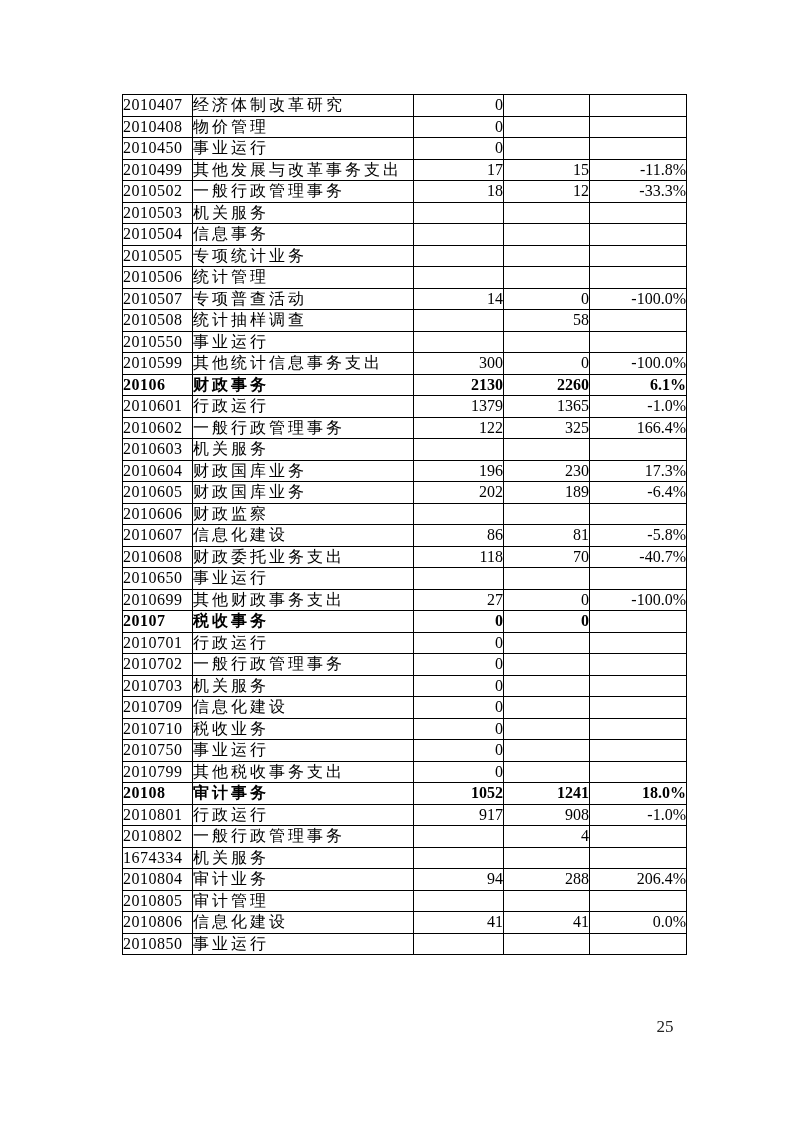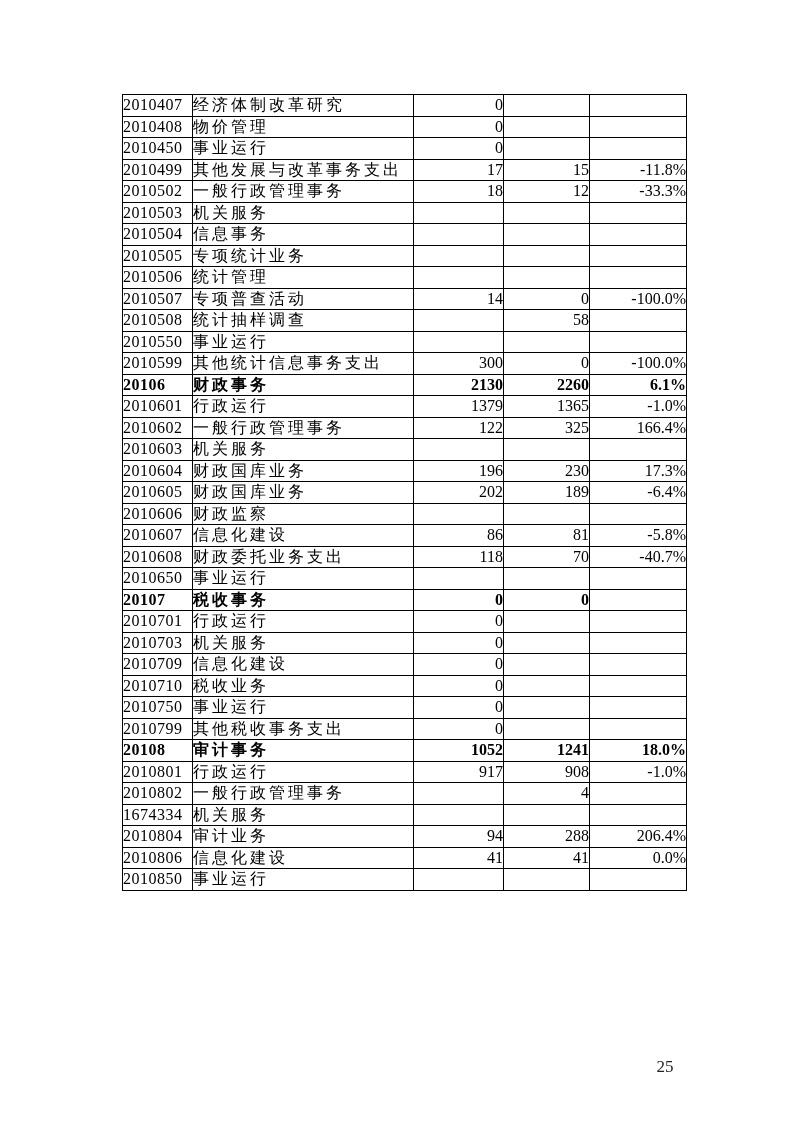--- a/index.html
+++ b/index.html
@@ -52,21 +52,20 @@
     font-weight: bold;
   }
   .pagenum {
     position: absolute;
     left: 649px;
     top: 1017px;
     width: 32px;
     text-align: center;
     font-size: 17px;
     color: #222222;
-    margin-top: 40px;
   }
 </style>
 </head>
 <body>
 
 <div class="page">
 
   <table class="budget">
     <colgroup>
       <col style="width:70px">
@@ -230,30 +229,44 @@
     <td class="c-num">70</td>
     <td class="c-num">-40.7%</td>
   </tr>
         <tr>
     <td class="c-code">2010650</td>
     <td class="c-name">事业运行</td>
     <td class="c-num"></td>
     <td class="c-num"></td>
     <td class="c-num"></td>
   </tr>
+        <tr>
+    <td class="c-code">2010699</td>
+    <td class="c-name">其他财政事务支出</td>
+    <td class="c-num">27</td>
+    <td class="c-num">0</td>
+    <td class="c-num">-100.0%</td>
+  </tr>
         <tr class="bold">
     <td class="c-code">20107</td>
     <td class="c-name">税收事务</td>
     <td class="c-num">0</td>
     <td class="c-num">0</td>
     <td class="c-num"></td>
   </tr>
         <tr>
     <td class="c-code">2010701</td>
     <td class="c-name">行政运行</td>
+    <td class="c-num">0</td>
+    <td class="c-num"></td>
+    <td class="c-num"></td>
+  </tr>
+        <tr>
+    <td class="c-code">2010702</td>
+    <td class="c-name">一般行政管理事务</td>
     <td class="c-num">0</td>
     <td class="c-num"></td>
     <td class="c-num"></td>
   </tr>
         <tr>
     <td class="c-code">2010703</td>
     <td class="c-name">机关服务</td>
     <td class="c-num">0</td>
     <td class="c-num"></td>
     <td class="c-num"></td>
@@ -315,20 +328,27 @@
     <td class="c-num"></td>
   </tr>
         <tr>
     <td class="c-code">2010804</td>
     <td class="c-name">审计业务</td>
     <td class="c-num">94</td>
     <td class="c-num">288</td>
     <td class="c-num">206.4%</td>
   </tr>
         <tr>
+    <td class="c-code">2010805</td>
+    <td class="c-name">审计管理</td>
+    <td class="c-num"></td>
+    <td class="c-num"></td>
+    <td class="c-num"></td>
+  </tr>
+        <tr>
     <td class="c-code">2010806</td>
     <td class="c-name">信息化建设</td>
     <td class="c-num">41</td>
     <td class="c-num">41</td>
     <td class="c-num">0.0%</td>
   </tr>
         <tr>
     <td class="c-code">2010850</td>
     <td class="c-name">事业运行</td>
     <td class="c-num"></td>

